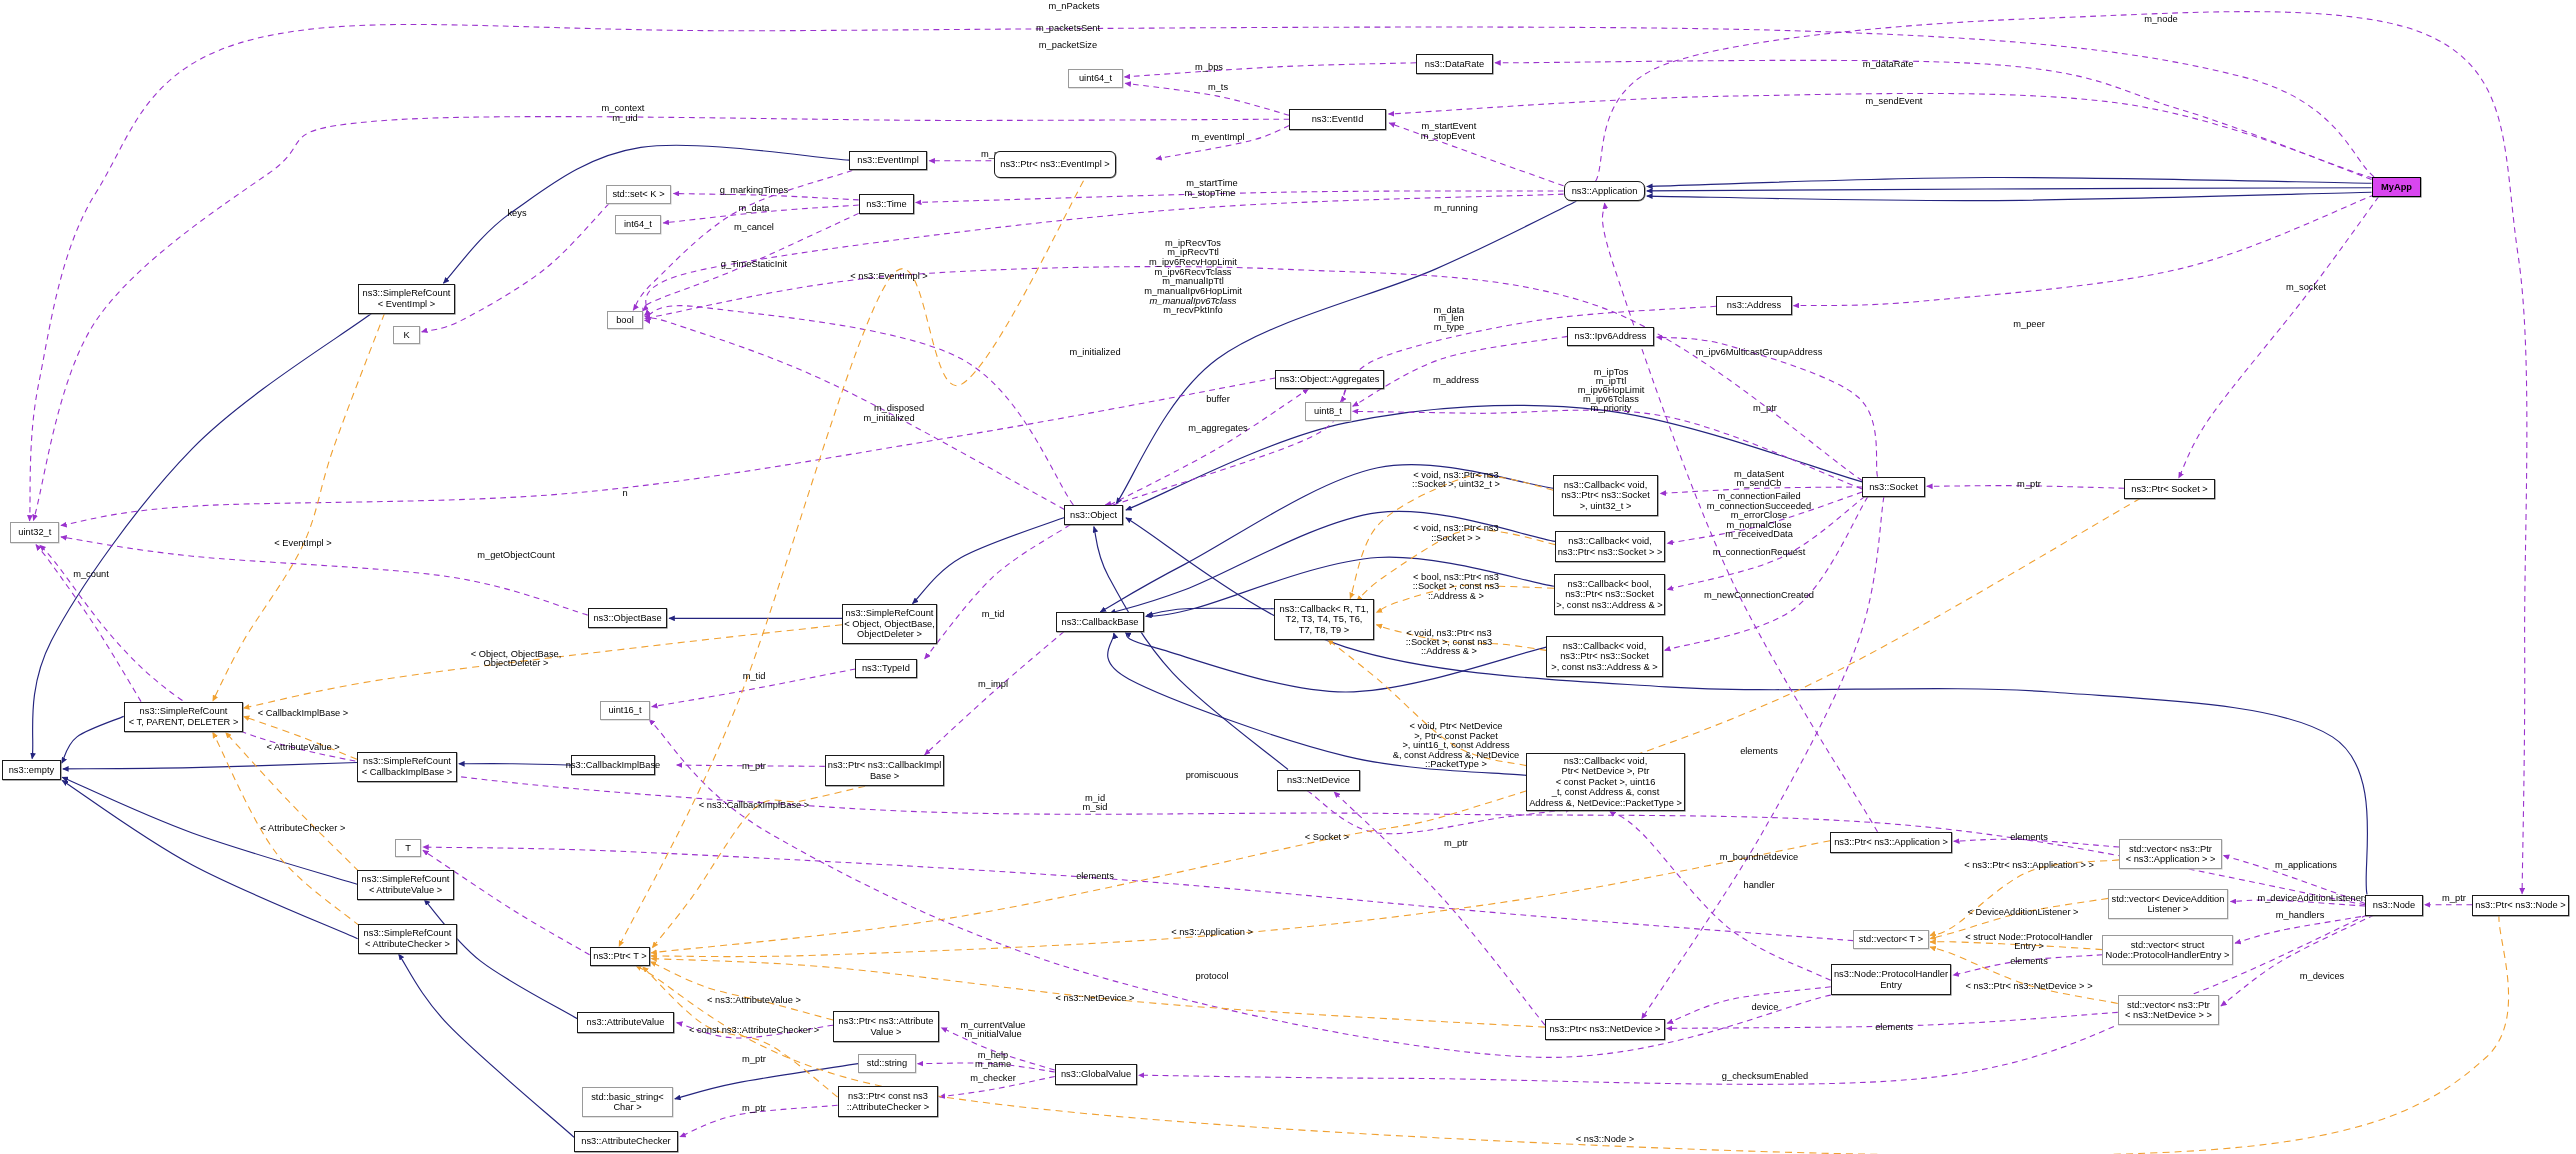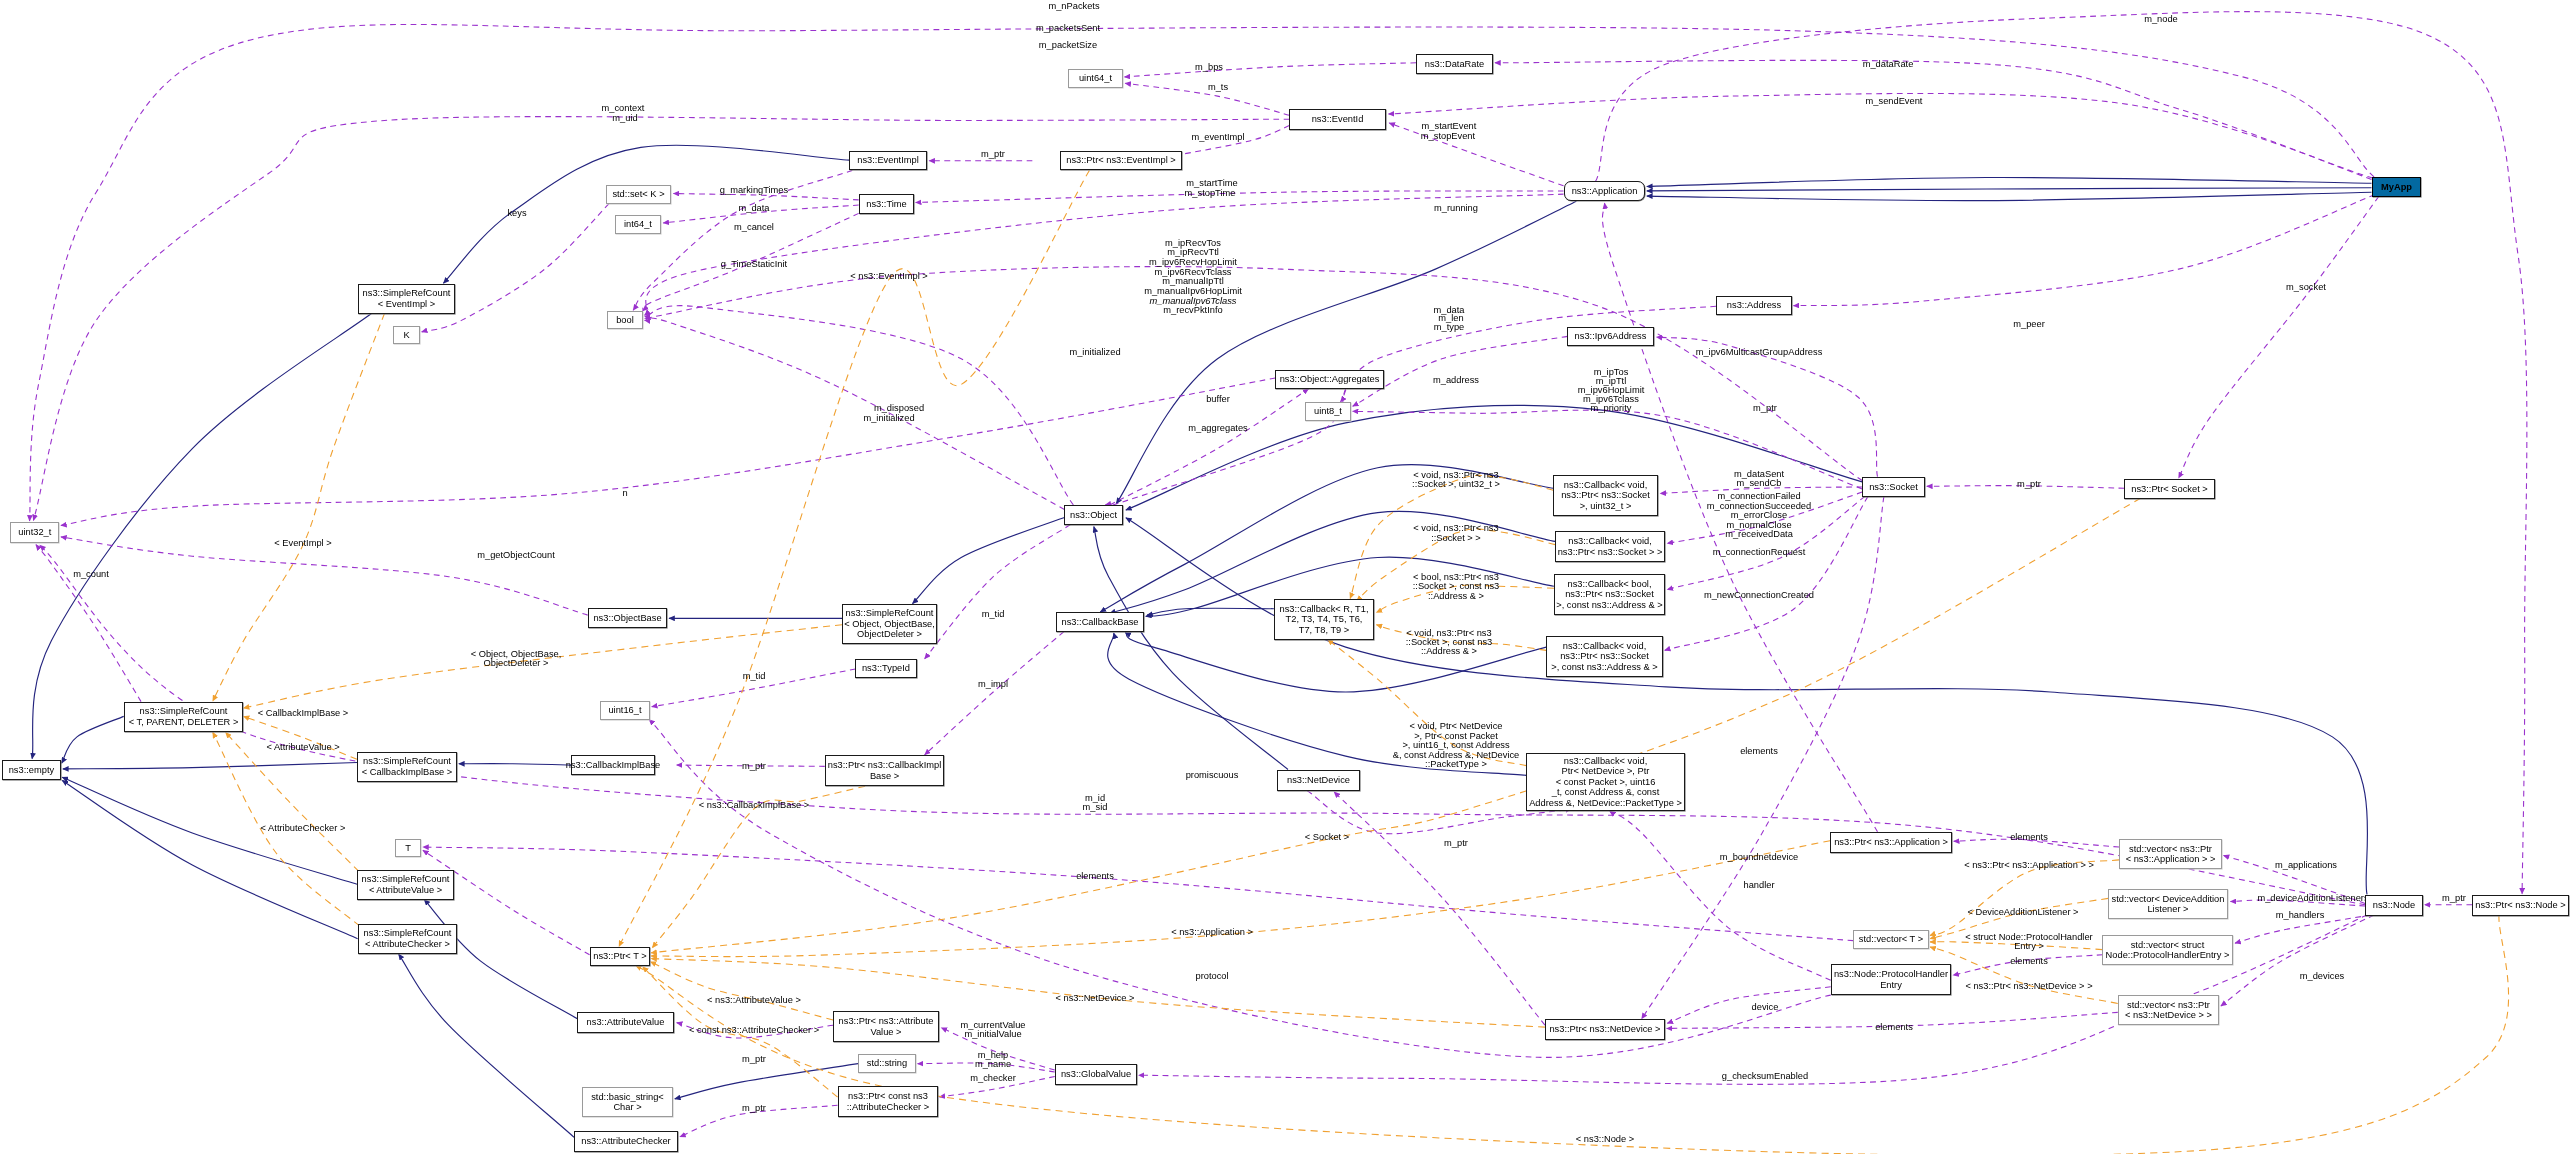--- a/index.html
+++ b/index.html
@@ -3,21 +3,21 @@
 <meta charset="utf-8">
 <style>
   html,body{margin:0;padding:0;background:#fff;}
   #canvas{position:relative;width:2576px;height:1154px;background:#ffffff;overflow:hidden;
           font-family:"Liberation Sans","DejaVu Sans",sans-serif;}
   #edges{position:absolute;left:0;top:0;width:2576px;height:1154px;}
   .node{position:absolute;background:#fff;border:1.3px solid #1a1a1a;display:flex;flex-direction:column;
         align-items:center;justify-content:center;text-align:center;font-size:9.3px;line-height:1.12;
         color:#000;box-shadow:0.6px 0.6px 0 #777;white-space:nowrap;box-sizing:border-box;z-index:3;}
   .node.ext{border:0.6px solid #9a9a9a;box-shadow:0.6px 0.6px 0 #cfcfcf;}
-  .node.main{background:#0369a1;border:1.3px solid #000;font-weight:bold;}
+  .node.main{background:#d946ef;border:1.3px solid #000;font-weight:bold;}
   .elabel{position:absolute;transform:translate(-50%,-50%);font-size:9.3px;color:#000;
           white-space:nowrap;z-index:2;}
   .nline{pointer-events:none;}
 </style>
 </head>
 <body>
 
 <div id="canvas">
   <svg id="edges" xmlns="http://www.w3.org/2000/svg" viewBox="0 0 4020 1801">
       <defs>
@@ -148,21 +148,21 @@
     </div>
     <div class="node " style="left: 1416px; top: 54px; width: 77px; height: 20px;">
       <div class="nline">ns3::DataRate</div>
     </div>
     <div class="node " style="left: 1289px; top: 109px; width: 97px; height: 20.5px;">
       <div class="nline">ns3::EventId</div>
     </div>
     <div class="node " style="left: 849px; top: 151px; width: 78px; height: 19px;">
       <div class="nline">ns3::EventImpl</div>
     </div>
-    <div class="node " style="left: 1060px; top: 151px; width: 122px; height: 19px;">
+    <div class="node " style="left: 994px; top: 151px; width: 122px; height: 27px; border-radius: 6px;">
       <div class="nline">ns3::Ptr&lt; ns3::EventImpl &gt;</div>
     </div>
     <div class="node ext" style="left: 606px; top: 185px; width: 65px; height: 19px;">
       <div class="nline">std::set&lt; K &gt;</div>
     </div>
     <div class="node ext" style="left: 615px; top: 215px; width: 46px; height: 19px;">
       <div class="nline">int64_t</div>
     </div>
     <div class="node " style="left: 859px; top: 194px; width: 55px; height: 20px;">
       <div class="nline">ns3::Time</div>

